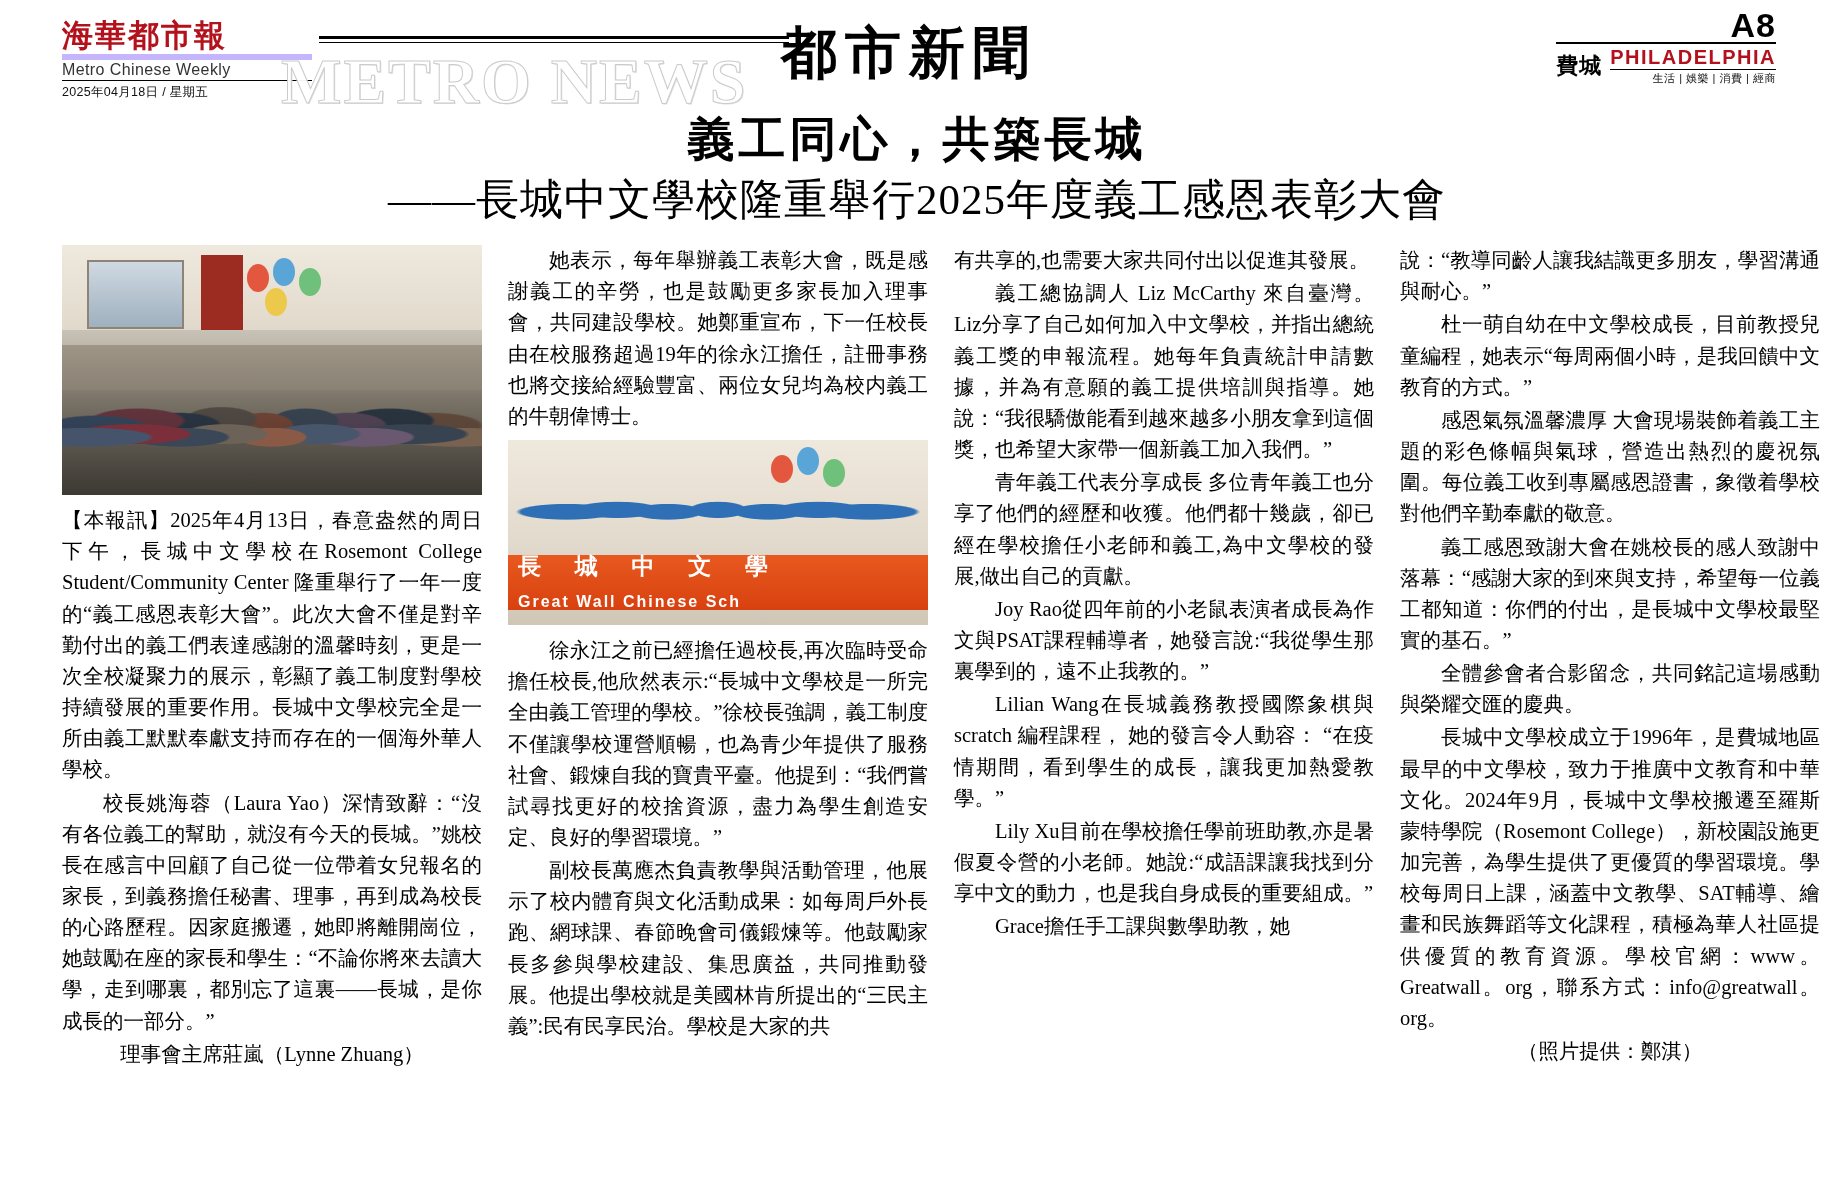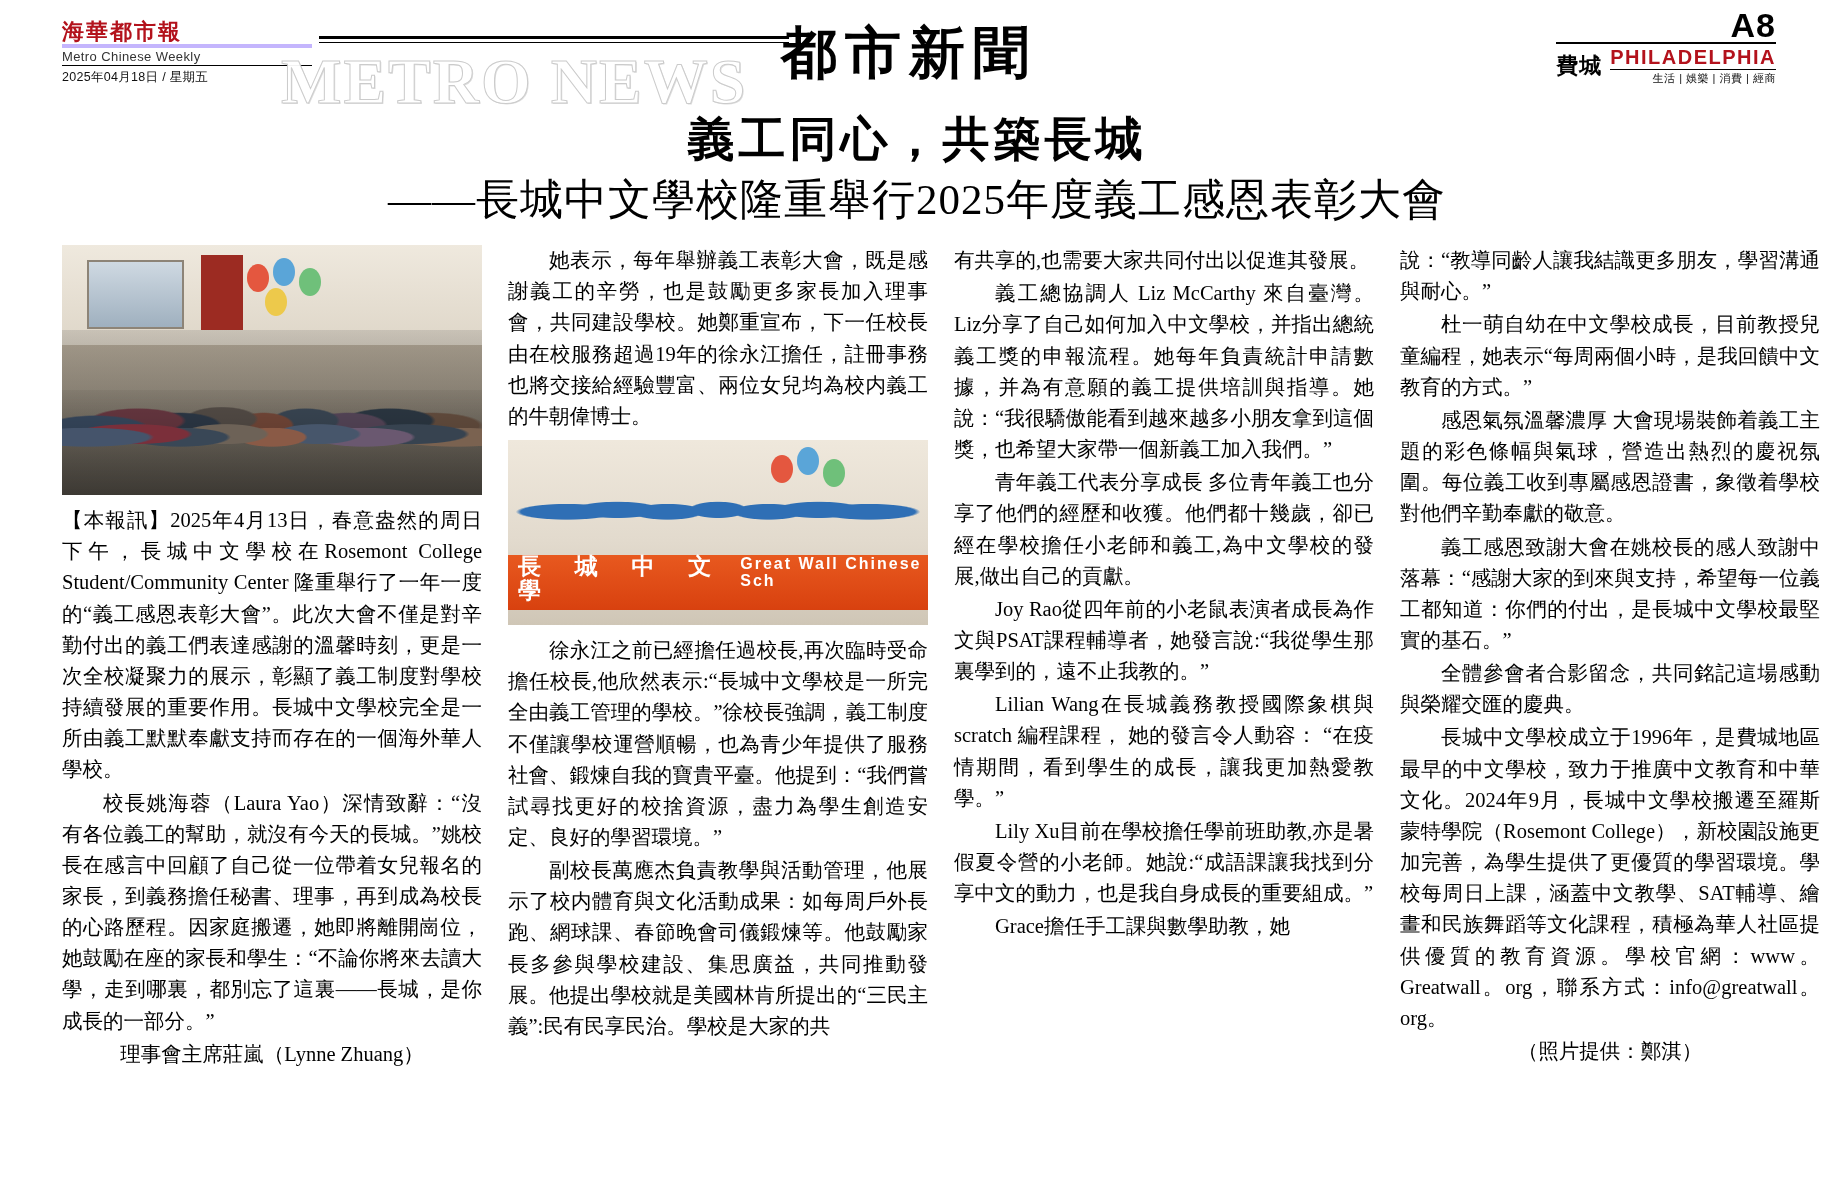--- a/index.html
+++ b/index.html
@@ -32,31 +32,31 @@
   }
   .mast-left {
     position: absolute;
     left: 26px;
     top: 20px;
     width: 250px;
   }
   .mast-logo {
     font-family: "Liberation Serif", serif;
     font-weight: bold;
-    font-size: 22px;
+    font-size: 31px;
     color: #b3121c;
     letter-spacing: 2px;
     line-height: 1.05;
   }
   .mast-sub {
     font-family: "Liberation Sans", sans-serif;
-    font-size: 13px;
+    font-size: 16px;
     color: #333;
     letter-spacing: 0.4px;
-    border-top: 4px solid #c4b5fd;
+    border-top: 6px solid #c4b5fd;
     border-bottom: 1px solid #000;
     padding: 1px 0 1px 0;
     margin-top: 1px;
   }
   .mast-date {
     font-family: "Liberation Sans", sans-serif;
     font-size: 12.5px;
     color: #111;
     padding-top: 3px;
     letter-spacing: 0.3px;
@@ -275,21 +275,21 @@
       radial-gradient(ellipse at 62% 40%, #2f6fb5 0 9%, transparent 10%),
       radial-gradient(ellipse at 74% 38%, #2f6fb5 0 9%, transparent 10%),
       radial-gradient(ellipse at 86% 40%, #2f6fb5 0 9%, transparent 10%);
   }
   .p2-banner {
     position: absolute;
     left: 0; right: 0; bottom: 8%;
     height: 30%;
     background: linear-gradient(180deg,#e8591f 0%, #d8410f 100%);
     display: flex;
-    flex-direction: row;
+    flex-direction: column;
     justify-content: space-between;
     padding-left: 10px;
     box-sizing: border-box;
   }
   .p2-banner .cn {
     color: #fff;
     font-family: "Liberation Serif", serif;
     font-weight: bold;
     font-size: 23px;
     letter-spacing: 14px;

